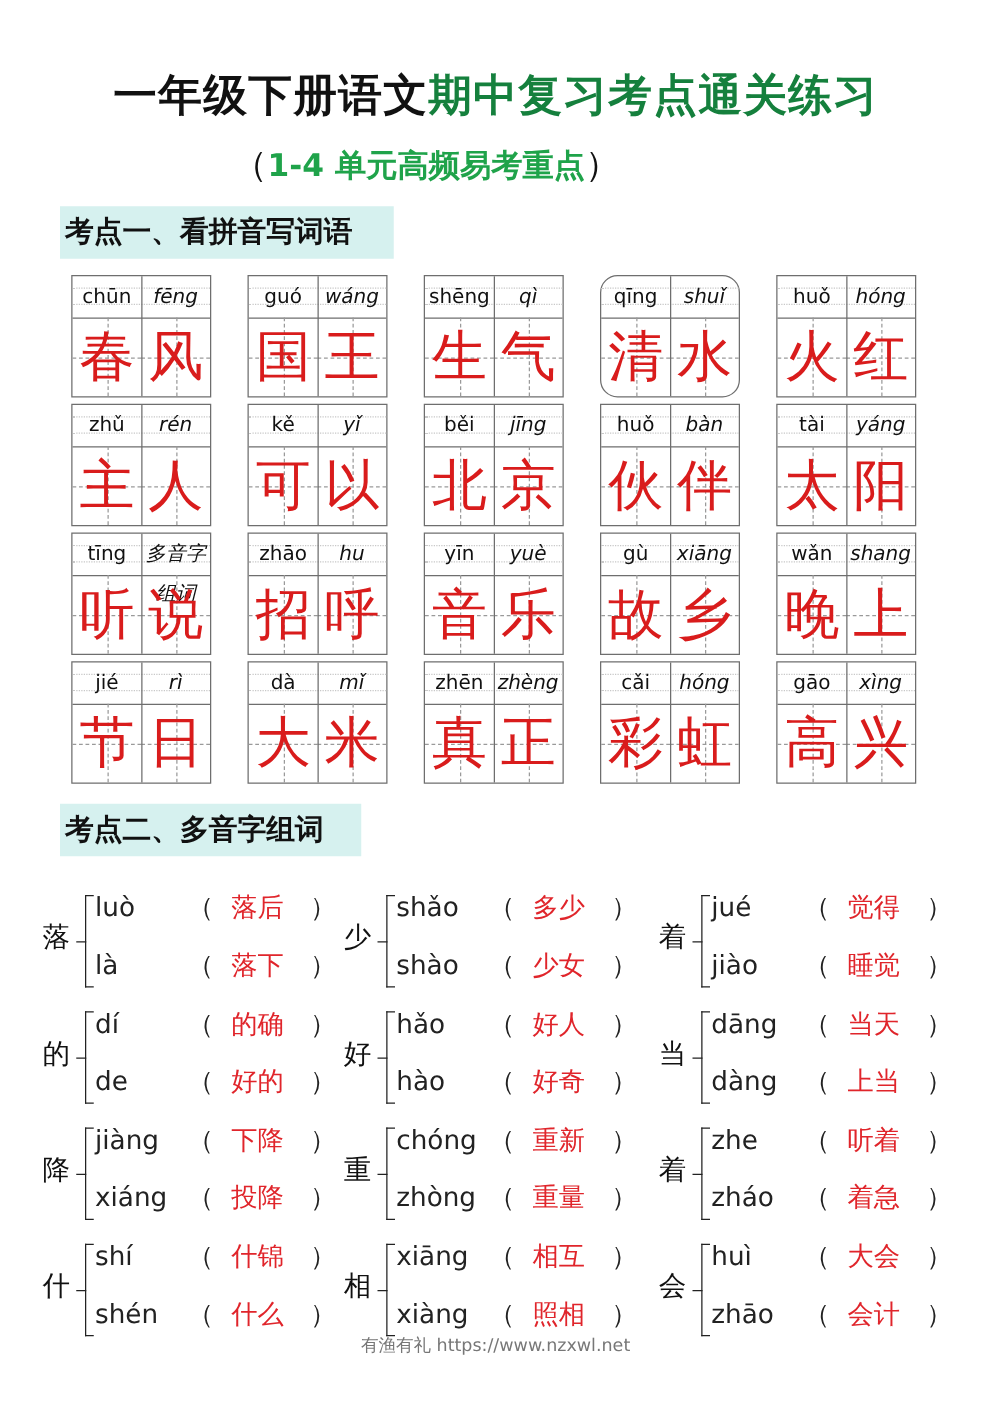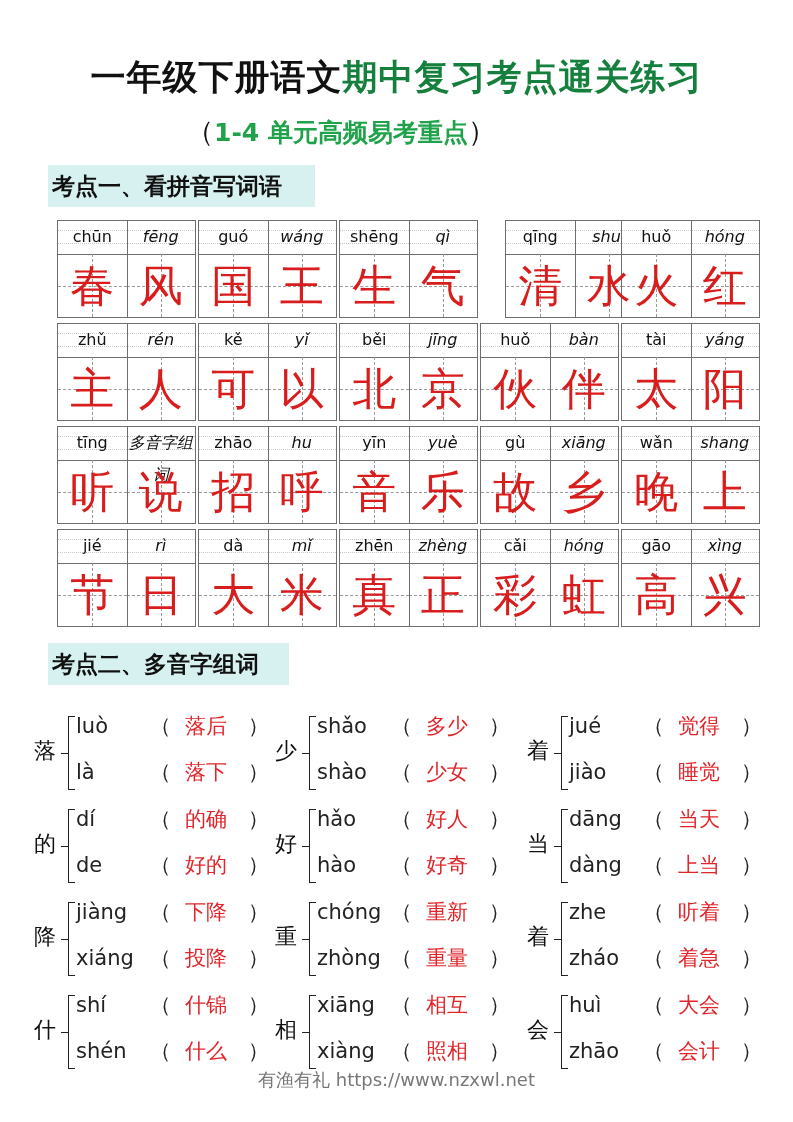--- a/index.html
+++ b/index.html
@@ -15,21 +15,21 @@
               font-size: 25px; font-weight: bold; line-height: 40px; }
   .subtitle .paren { color: #111; font-weight: normal; font-size: 28px; }
   .subtitle .green { color: #1fa34a; }
 
   .section-head { position: absolute; height: 42px; background: #d6f1ef;
                   font-size: 23px; font-weight: bold; line-height: 42px; padding: 0 2px 0 4px;
                   color: #111; }
 
   
   .grid { position: absolute; left: 57px; top: 220px; width: 690px; }
-  .box { position: absolute; width: 139px; height: 98px; border: 1.5px solid #6e6e6e; box-sizing: border-box; background: #fff; }
+  .box { position: absolute; width: 112px; height: 98px; border: 1.5px solid #6e6e6e; box-sizing: border-box; background: #fff; }
   .box .divider { position: absolute; left: 50%; top: 0; bottom: 0; border-left: 1.5px solid #6e6e6e; }
   .box .pyrow { position: absolute; left: 0; right: 0; top: 0; height: 33px; border-bottom: 1.5px solid #6e6e6e; }
   .box .pyrow .guide { position: absolute; left: 0; right: 0; border-top: 1px dotted #c8c8c8; }
   .box .py { position: absolute; top: 0; width: 50%; height: 33px; text-align: center; line-height: 32px;
              font-size: 16px; color: #111; font-family: "DejaVu Sans", sans-serif; }
   .box .py.l { left: 0; } .box .py.r { left: 50%; font-style: italic; }
   .box .cell { position: absolute; top: 33px; width: 50%; bottom: 0; }
   .box .cell.l { left: 0; } .box .cell.r { left: 50%; }
   .box .cell .h { position: absolute; left: 0; right: 0; top: 50%; border-top: 1px dashed #9a9a9a; }
   .box .cell .v { position: absolute; top: 0; bottom: 0; left: 50%; border-left: 1px dashed #9a9a9a; }
@@ -44,21 +44,21 @@
   .poly .brace { position: absolute; left: 34px; top: 10px; width: 6px; height: 72px;
                  border: 1.5px solid #222; border-right: none; }
   .poly .row { position: absolute; left: 42px; height: 40px; width: 200px; }
   .poly .row.r1 { top: 0; } .poly .row.r2 { top: 46px; }
   .poly .pin { position: absolute; left: 0; top: 0; font-size: 21px; line-height: 40px; color: #222; }
   .poly .lp { position: absolute; left: 74px; top: 0; font-size: 21px; line-height: 40px; color: #222; }
   .poly .ans { position: absolute; left: 94px; top: 0; font-size: 21px; line-height: 40px; color: #e0252b; width: 72px; text-align: center; }
   .poly .rp { position: absolute; left: 172px; top: 0; font-size: 21px; line-height: 40px; color: #222; }
 
   .footer { position: absolute; top: 1068px; left: 0; width: 793px; text-align: center;
-            font-size: 18px; color: #777; }
+            font-size: 14px; color: #777; }
 </style>
 </head>
 <body>
 
 <div class="title">
   <span class="black">一年级下册语文</span><span class="red">期中复习考点通关练习</span>
 </div>
 
 <div class="subtitle">
   <span class="paren">（</span><span class="green">1-4 单元高频易考重点</span><span class="paren">）</span>
@@ -117,21 +117,21 @@
       <div class="cell r">
         <div class="h"></div>
         <div class="v"></div>
       </div>
       <div class="divider"></div>
       <div class="py l">shēng</div>
       <div class="py r">qì</div>
       <div class="hz l">生</div>
       <div class="hz r">气</div>
     </div>
-    <div class="box" style="left: 448px; top: 0px;">
+    <div class="box" style="left: 423px; top: 0px; border-radius: 14px;">
       <div class="pyrow">
         <div class="guide" style="top:9px"></div>
         <div class="guide" style="top:22px"></div>
       </div>
       <div class="cell l">
         <div class="h"></div>
         <div class="v"></div>
       </div>
       <div class="cell r">
         <div class="h"></div>

